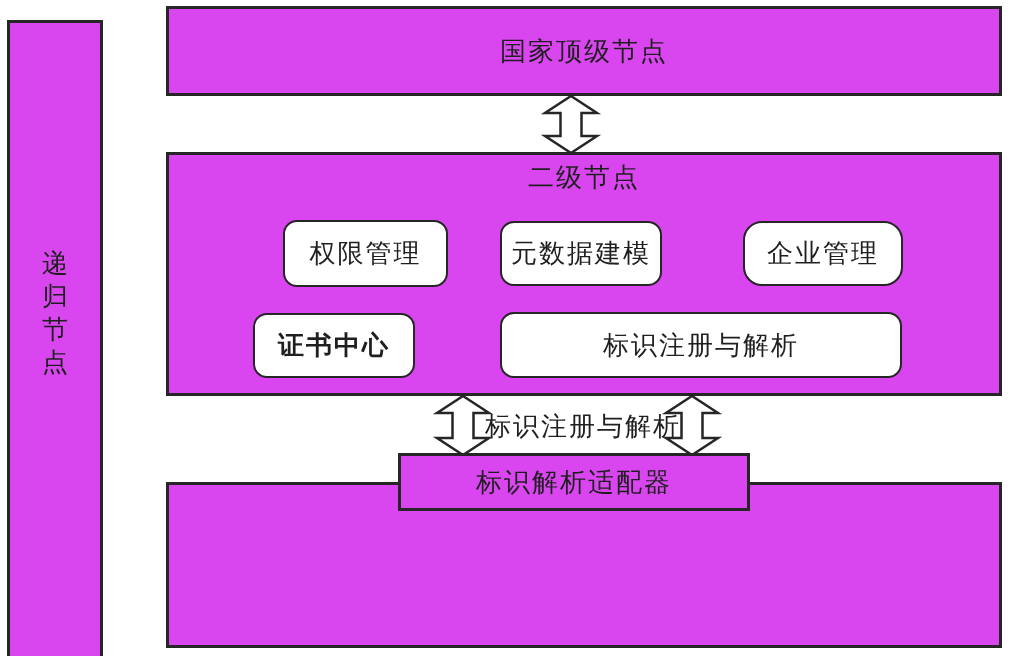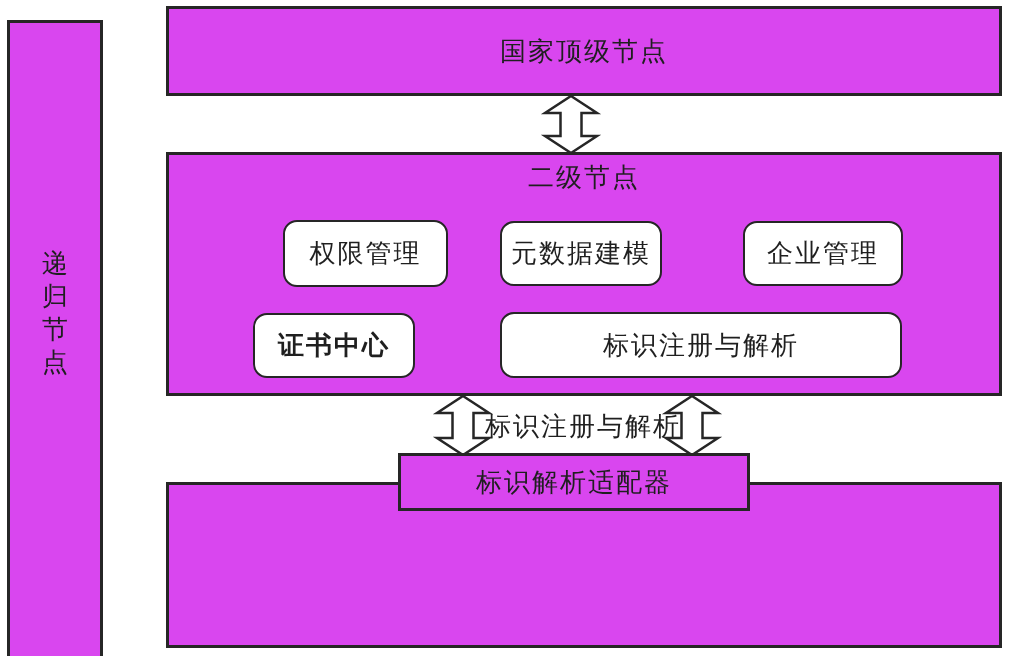--- a/index.html
+++ b/index.html
@@ -72,21 +72,21 @@
   .top-node    { left: 166px; top: 6px;   width: 836px; height: 90px;  }
   .second-node { left: 166px; top: 152px; width: 836px; height: 244px; }
   .bottom-node { left: 166px; top: 482px; width: 836px; height: 166px; z-index: 1; }
   .adapter     { left: 398px; top: 453px; width: 352px; height: 58px; z-index: 3;
                  display: flex; align-items: center; justify-content: center;
                  font-size: 26px; letter-spacing: 2px; }
   .left-node .vtext { top: 224px; }
   .second-label { top: 160px; left: 584px; transform: translateX(-50%); }
   .m-perm   { left: 253px; top: 220px; width: 165px; height: 67px; margin-left: 30px; }
   .m-meta   { left: 500px; top: 221px; width: 162px; height: 65px; }
-  .m-ent    { left: 743px; top: 221px; width: 160px; height: 65px; }
+  .m-ent    { left: 743px; top: 221px; width: 160px; height: 65px; border-radius: 19px; }
   .m-cert   { left: 253px; top: 313px; width: 162px; height: 65px; font-weight: bold; }
   .m-idreg  { left: 500px; top: 312px; width: 402px; height: 66px; }
   .m-soft   { left: 262px; top: 540px; width: 163px; height: 68px; }
   .m-gate   { left: 507px; top: 540px; width: 163px; height: 68px; }
   .m-more   { left: 750px; top: 541px; width: 163px; height: 67px; }
   .ent-label { left: 935px; top: 522px; }
   .link-label { left: 583px; top: 409px; transform: translateX(-50%); z-index: 2; }
   .arrow-top { left: 543px; top: 94px; }
   .arrow-mid-left  { left: 435px; top: 394px; z-index: 2; }
   .arrow-mid-right { left: 664px; top: 394px; z-index: 2; }

